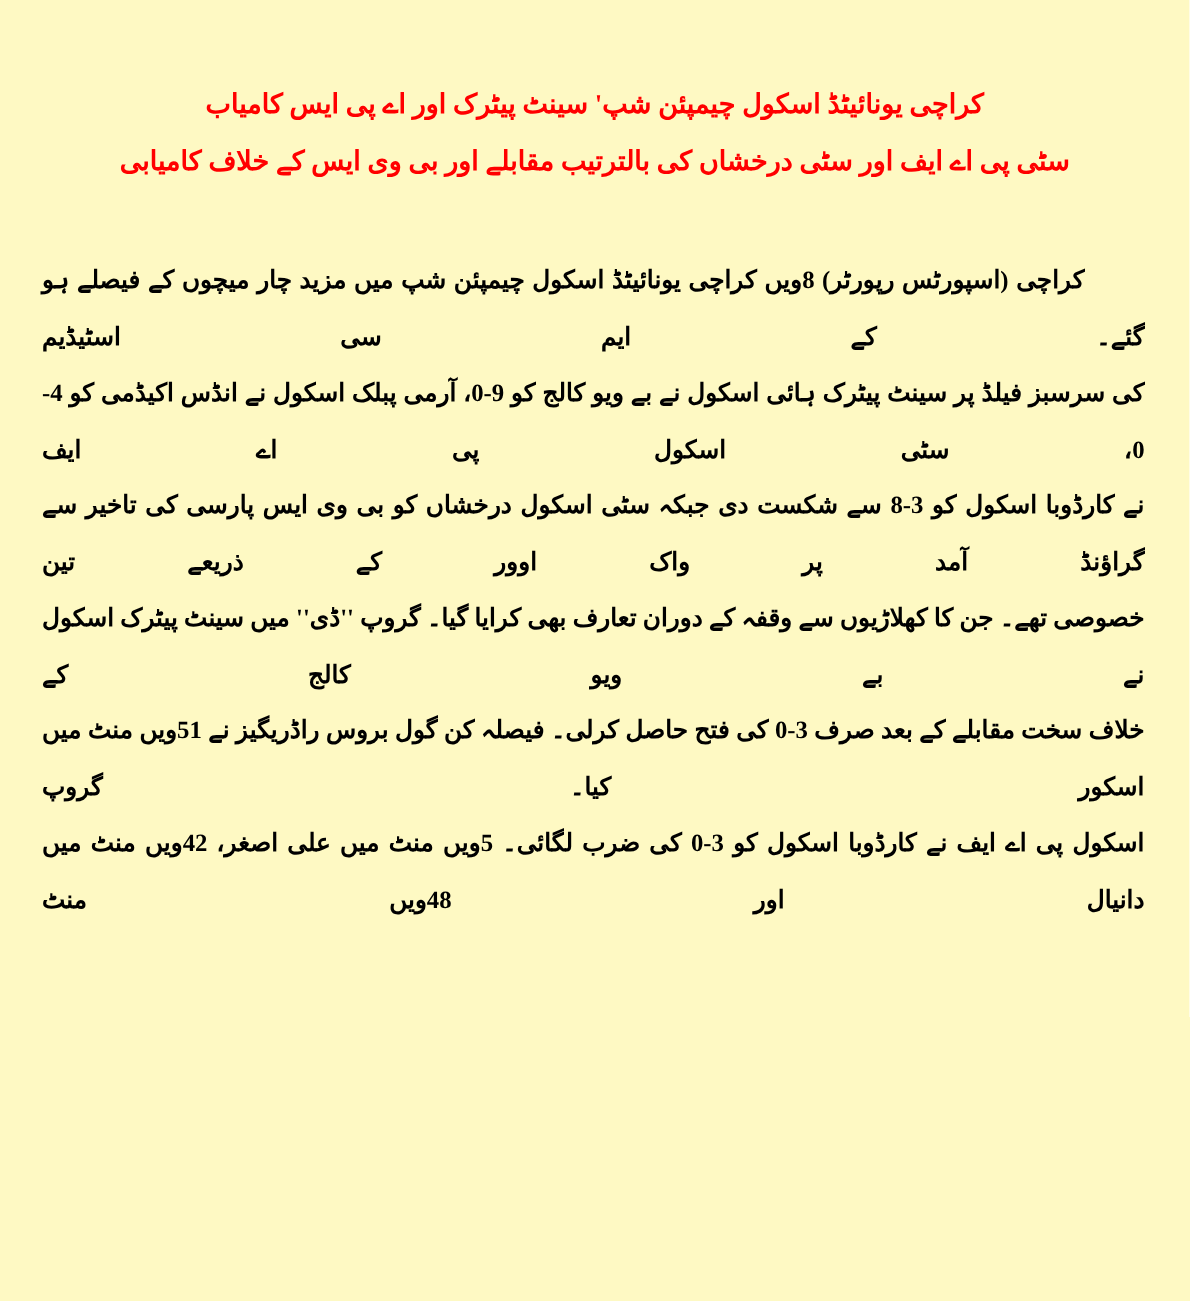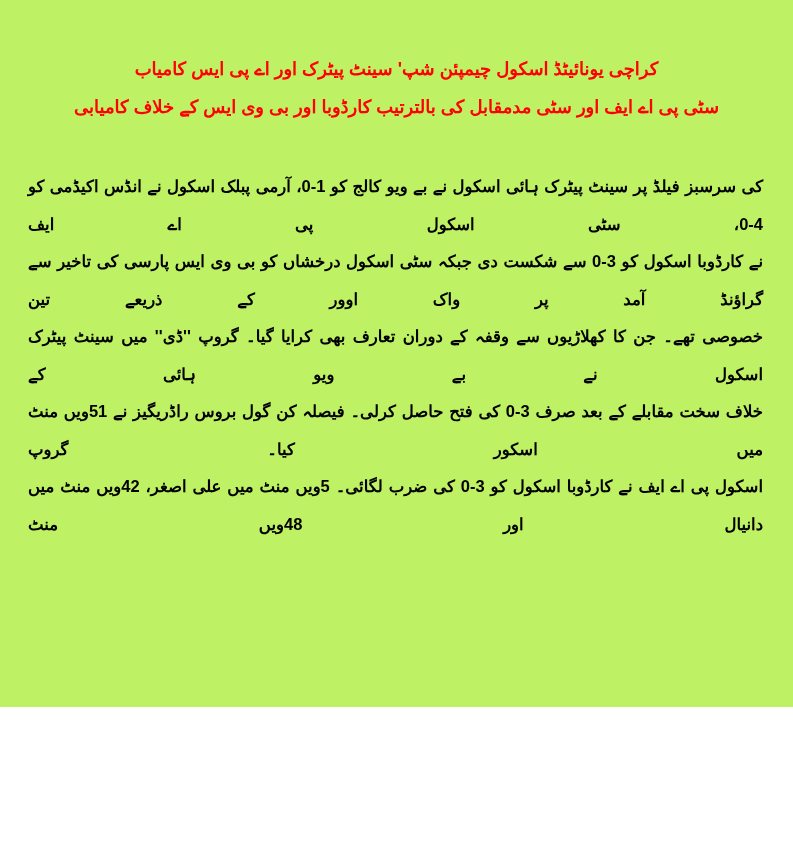--- a/index.html
+++ b/index.html
@@ -1,23 +1,23 @@
 <!DOCTYPE html>
 <html><head>
 <meta charset="utf-8">
 <style>
   * { margin: 0; padding: 0; box-sizing: border-box; }
   html, body { background: #ffffff; }
   .page {
     position: relative;
     width: 793px;
-    height: 707px;
-    background: #bef264;
+    height: 867px;
+    background: #fef9c3;
     overflow: hidden;
-    font-family: Liberation Sans, sans-serif;
+    font-family: Liberation Serif, serif;
   }
   .headline-block {
     margin-top: 50px;
     text-align: center;
     color: #ff0000;
     font-weight: bold;
   }
   .headline-line {
     direction: rtl;
     unicode-bidi: plaintext;
@@ -41,25 +41,26 @@
     text-indent: 40px;
   }
 </style>
 </head>
 <body>
 
 <div class="page">
 
   <div class="headline-block">
     <div class="headline-line">کراچی یونائیٹڈ اسکول چیمپئن شپ' سینٹ پیٹرک اور اے پی ایس کامیاب</div>
-    <div class="headline-line">سٹی پی اے ایف اور سٹی مدمقابل کی بالترتیب کارڈوبا اور بی وی ایس کے خلاف کامیابی</div>
+    <div class="headline-line">سٹی پی اے ایف اور سٹی درخشاں کی بالترتیب مقابلے اور بی وی ایس کے خلاف کامیابی</div>
   </div>
 
   <div class="body-block">
-    <div class="body-line">کی سرسبز فیلڈ پر سینٹ پیٹرک ہائی اسکول نے بے ویو کالج کو 1-0، آرمی پبلک اسکول نے انڈس اکیڈمی کو 4-0، سٹی اسکول پی اے ایف</div>
-    <div class="body-line">نے کارڈوبا اسکول کو 3-0 سے شکست دی جبکہ سٹی اسکول درخشاں کو بی وی ایس پارسی کی تاخیر سے گراؤنڈ آمد پر واک اوور کے ذریعے تین</div>
-    <div class="body-line">خصوصی تھے۔ جن کا کھلاڑیوں سے وقفہ کے دوران تعارف بھی کرایا گیا۔ گروپ ''ڈی'' میں سینٹ پیٹرک اسکول نے بے ویو ہائی کے</div>
+    <div class="body-line first">کراچی (اسپورٹس رپورٹر) 8ویں کراچی یونائیٹڈ اسکول چیمپئن شپ میں مزید چار میچوں کے فیصلے ہو گئے۔ کے ایم سی اسٹیڈیم</div>
+    <div class="body-line">کی سرسبز فیلڈ پر سینٹ پیٹرک ہائی اسکول نے بے ویو کالج کو 9-0، آرمی پبلک اسکول نے انڈس اکیڈمی کو 4-0، سٹی اسکول پی اے ایف</div>
+    <div class="body-line">نے کارڈوبا اسکول کو 3-8 سے شکست دی جبکہ سٹی اسکول درخشاں کو بی وی ایس پارسی کی تاخیر سے گراؤنڈ آمد پر واک اوور کے ذریعے تین</div>
+    <div class="body-line">خصوصی تھے۔ جن کا کھلاڑیوں سے وقفہ کے دوران تعارف بھی کرایا گیا۔ گروپ ''ڈی'' میں سینٹ پیٹرک اسکول نے بے ویو کالج کے</div>
     <div class="body-line">خلاف سخت مقابلے کے بعد صرف 3-0 کی فتح حاصل کرلی۔ فیصلہ کن گول بروس راڈریگیز نے 51ویں منٹ میں اسکور کیا۔ گروپ</div>
     <div class="body-line">اسکول پی اے ایف نے کارڈوبا اسکول کو 3-0 کی ضرب لگائی۔ 5ویں منٹ میں علی اصغر، 42ویں منٹ میں دانیال اور 48ویں منٹ</div>
 
   </div>
 
 </div>
 
 </body></html>

